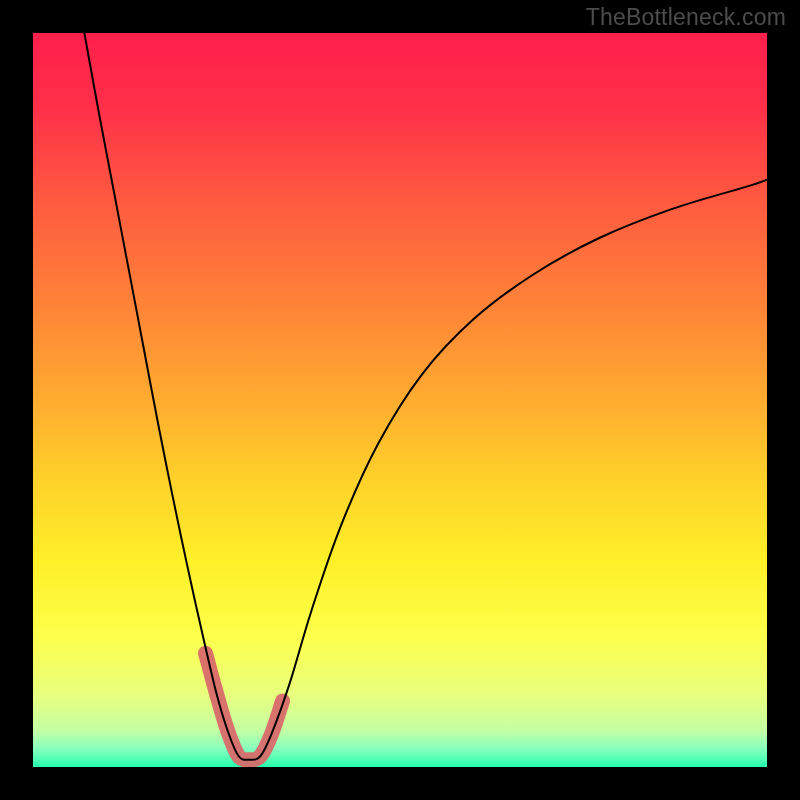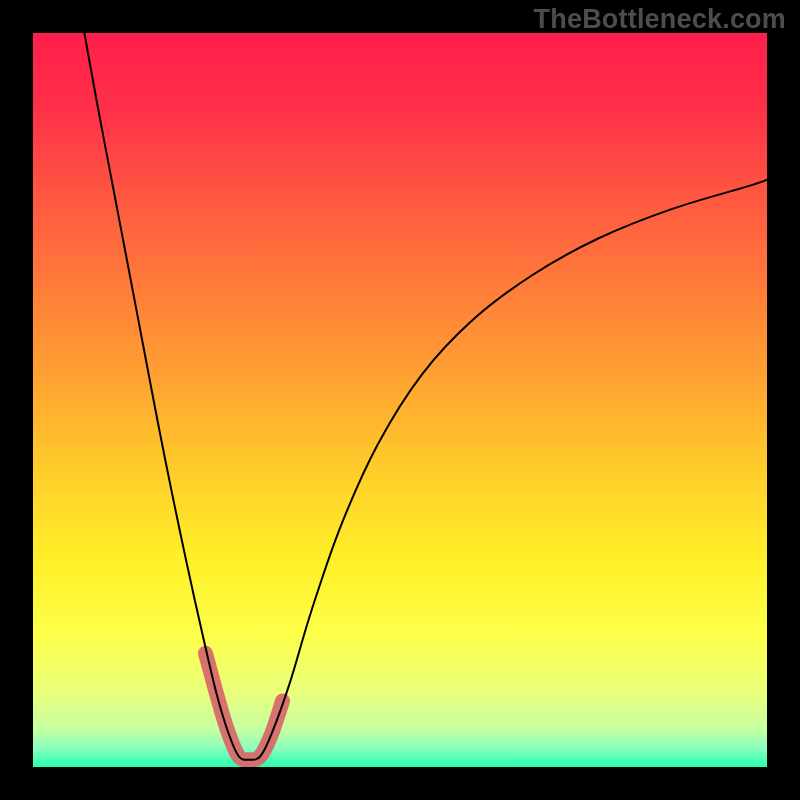--- a/index.html
+++ b/index.html
@@ -29,23 +29,22 @@
   }
   .gradient {
     position: absolute;
     left: 0; top: 0; right: 0; bottom: 0;
   }
   .watermark {
     position: absolute;
     top: 4px;
     right: 14px;
     color: #4d4d4d;
-    font-size: 27px;
+    font-size: 23px;
     letter-spacing: 0.2px;
-    font-weight: bold;
   }
   svg.curve {
     position: absolute;
     left: 0; top: 0;
     width: 734px;
     height: 734px;
     overflow: visible;
   }
 </style>
 </head>

